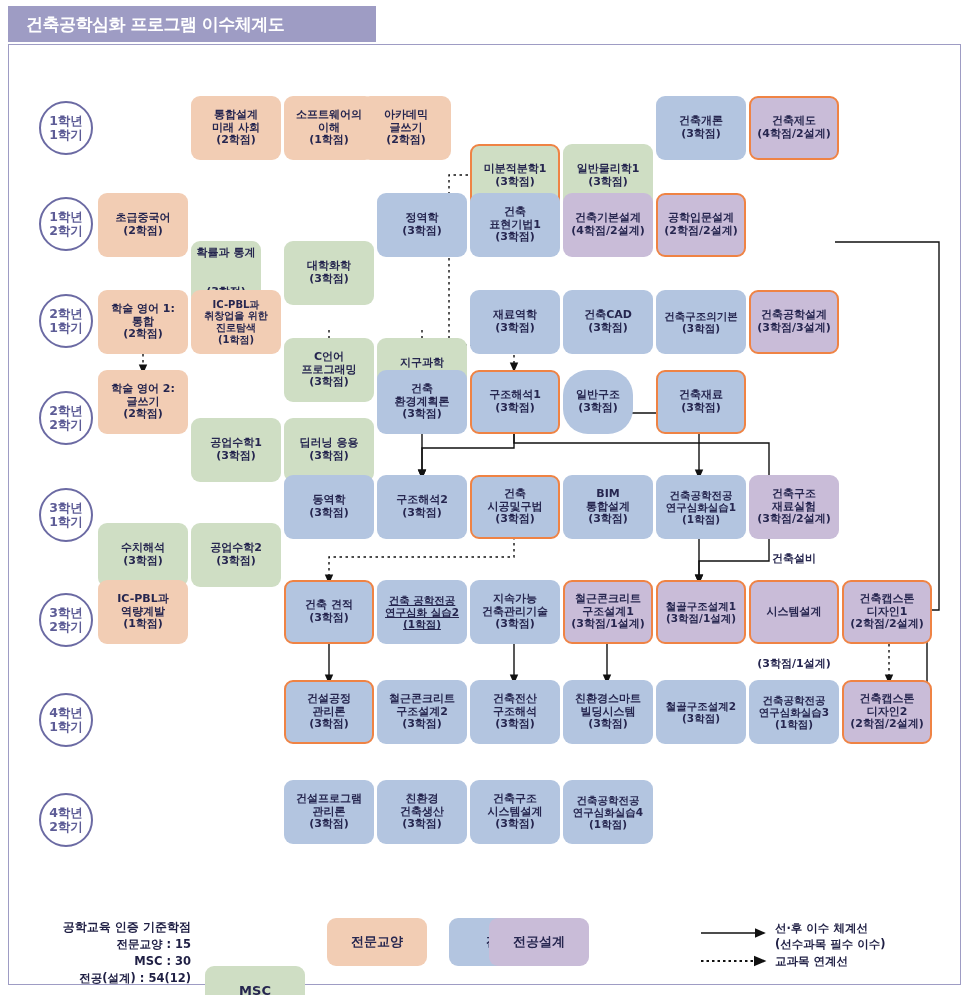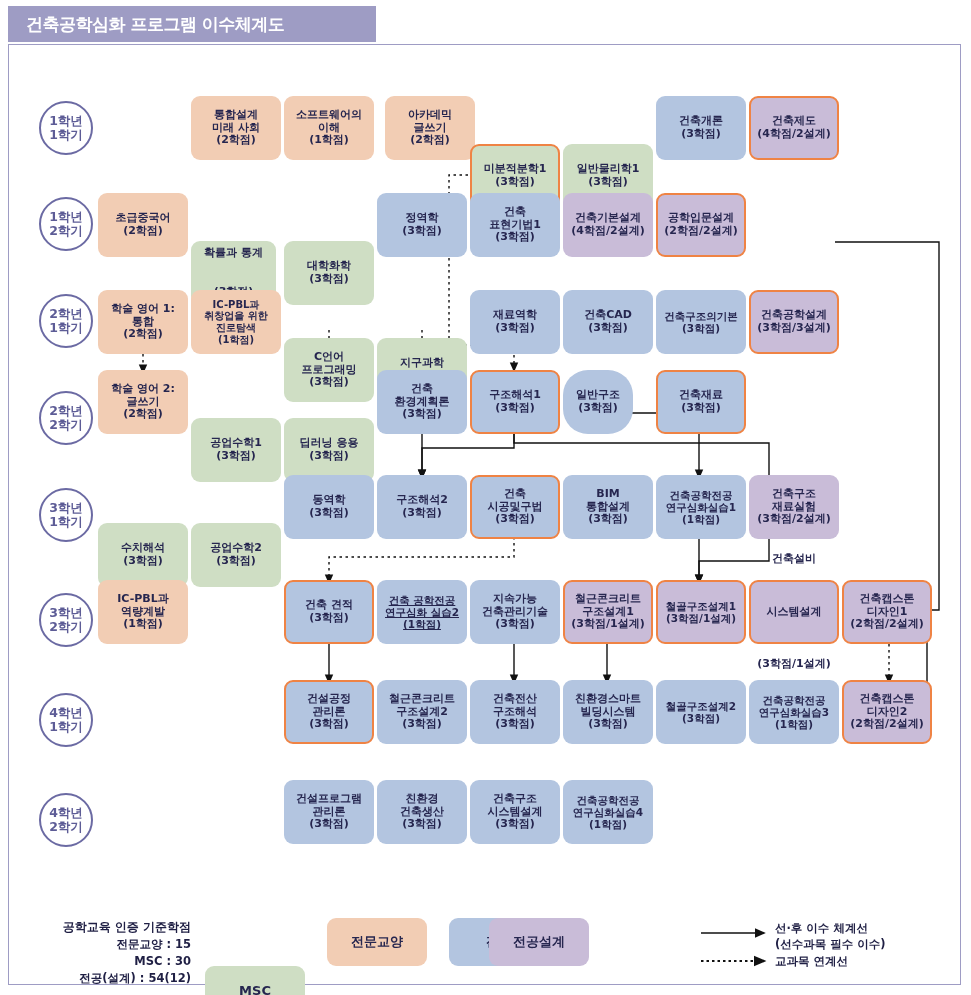--- a/index.html
+++ b/index.html
@@ -152,21 +152,21 @@
   <div class="course c-gyoyang" style="left:182px;top:51px;width:90px;height:64px;">
     <div>통합설계</div>
     <div>미래 사회</div>
     <div>(2학점)</div>
   </div>
   <div class="course c-gyoyang" style="left:275px;top:51px;width:90px;height:64px;">
     <div>소프트웨어의</div>
     <div>이해</div>
     <div>(1학점)</div>
   </div>
-  <div class="course c-gyoyang" style="left:376px;top:51px;width:90px;height:64px;align-items:center;">
+  <div class="course c-gyoyang" style="left:352px;top:51px;width:90px;height:64px;align-items:center;">
     <div>아카데믹</div>
     <div>글쓰기</div>
     <div>(2학점)</div>
   </div>
   <div class="course c-msc cert" style="left:461px;top:51px;width:90px;height:64px;">
     <div>미분적분학1</div>
     <div>(3학점)</div>
   </div>
   <div class="course c-msc" style="left:554px;top:51px;width:90px;height:64px;">
     <div>일반물리학1</div>
@@ -178,21 +178,21 @@
   </div>
   <div class="course c-design cert" style="left:740px;top:51px;width:90px;height:64px;">
     <div>건축제도</div>
     <div>(4학점/2설계)</div>
   </div>
 
   <div class="course c-gyoyang" style="left:89px;top:148px;width:90px;height:64px;">
     <div>초급중국어</div>
     <div>(2학점)</div>
   </div>
-  <div class="course c-msc" style="left:182px;top:148px;width:85px;height:64px;gap:26px;">
+  <div class="course c-msc" style="left:182px;top:148px;width:70px;height:64px;gap:26px;">
     <div>확률과 통계</div>
     <div>(3학점)</div>
   </div>
   <div class="course c-msc" style="left:275px;top:148px;width:90px;height:64px;">
     <div>대학화학</div>
     <div>(3학점)</div>
   </div>
   <div class="course c-major" style="left:368px;top:148px;width:90px;height:64px;">
     <div>정역학</div>
     <div>(3학점)</div>

